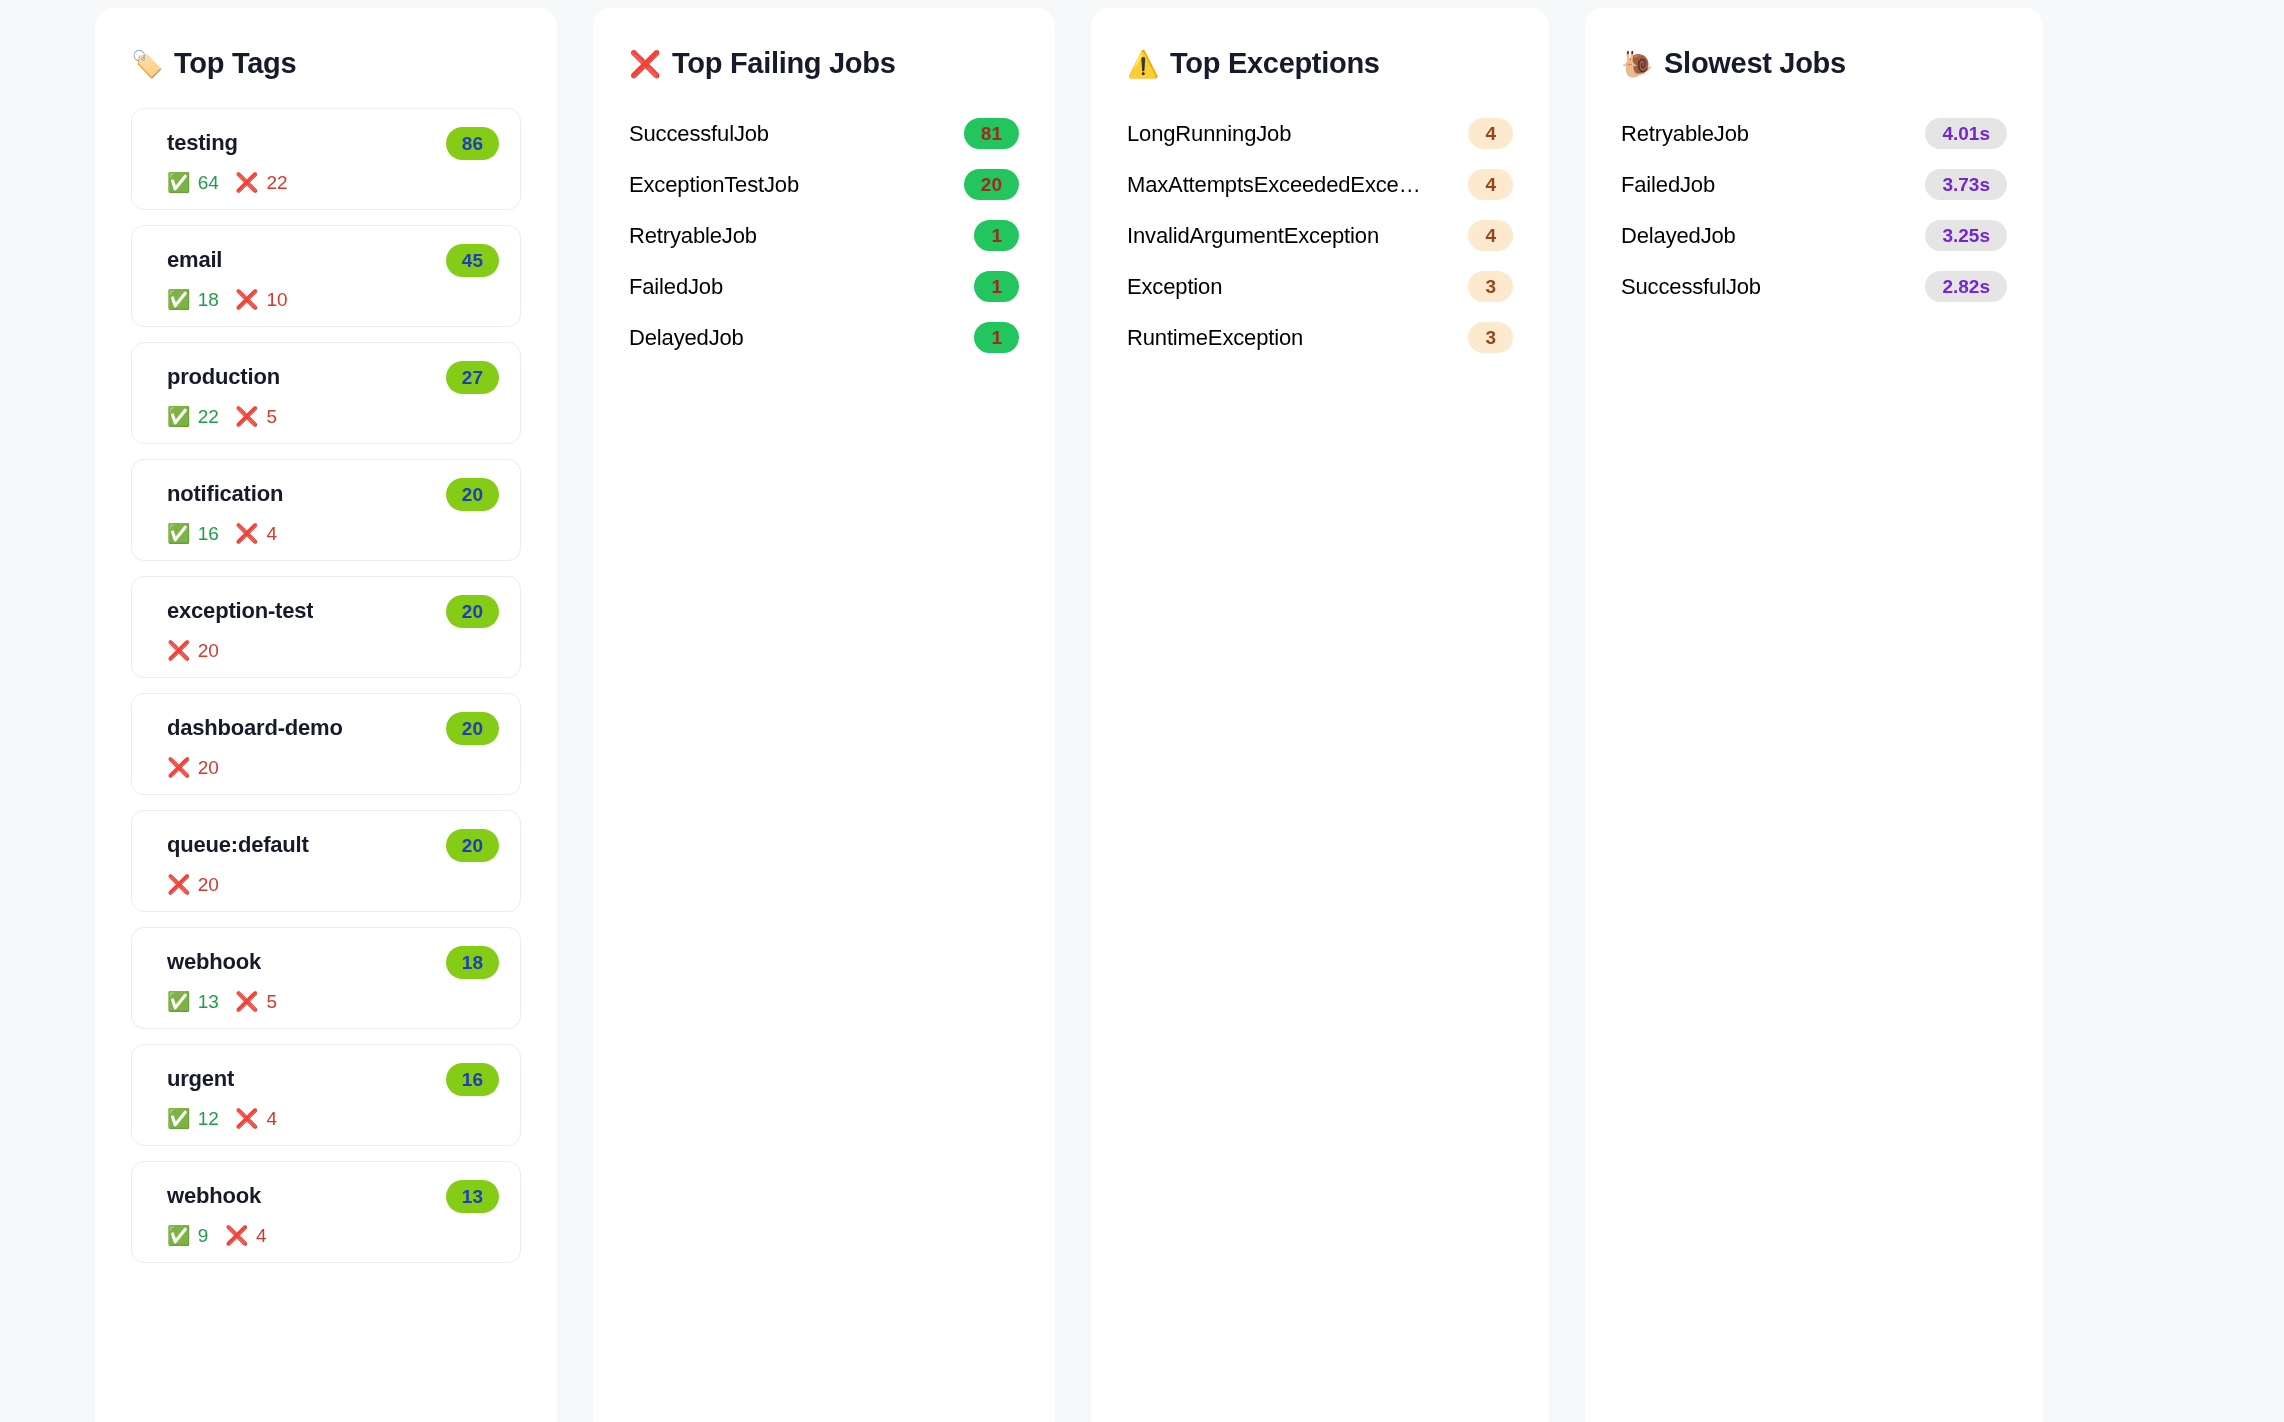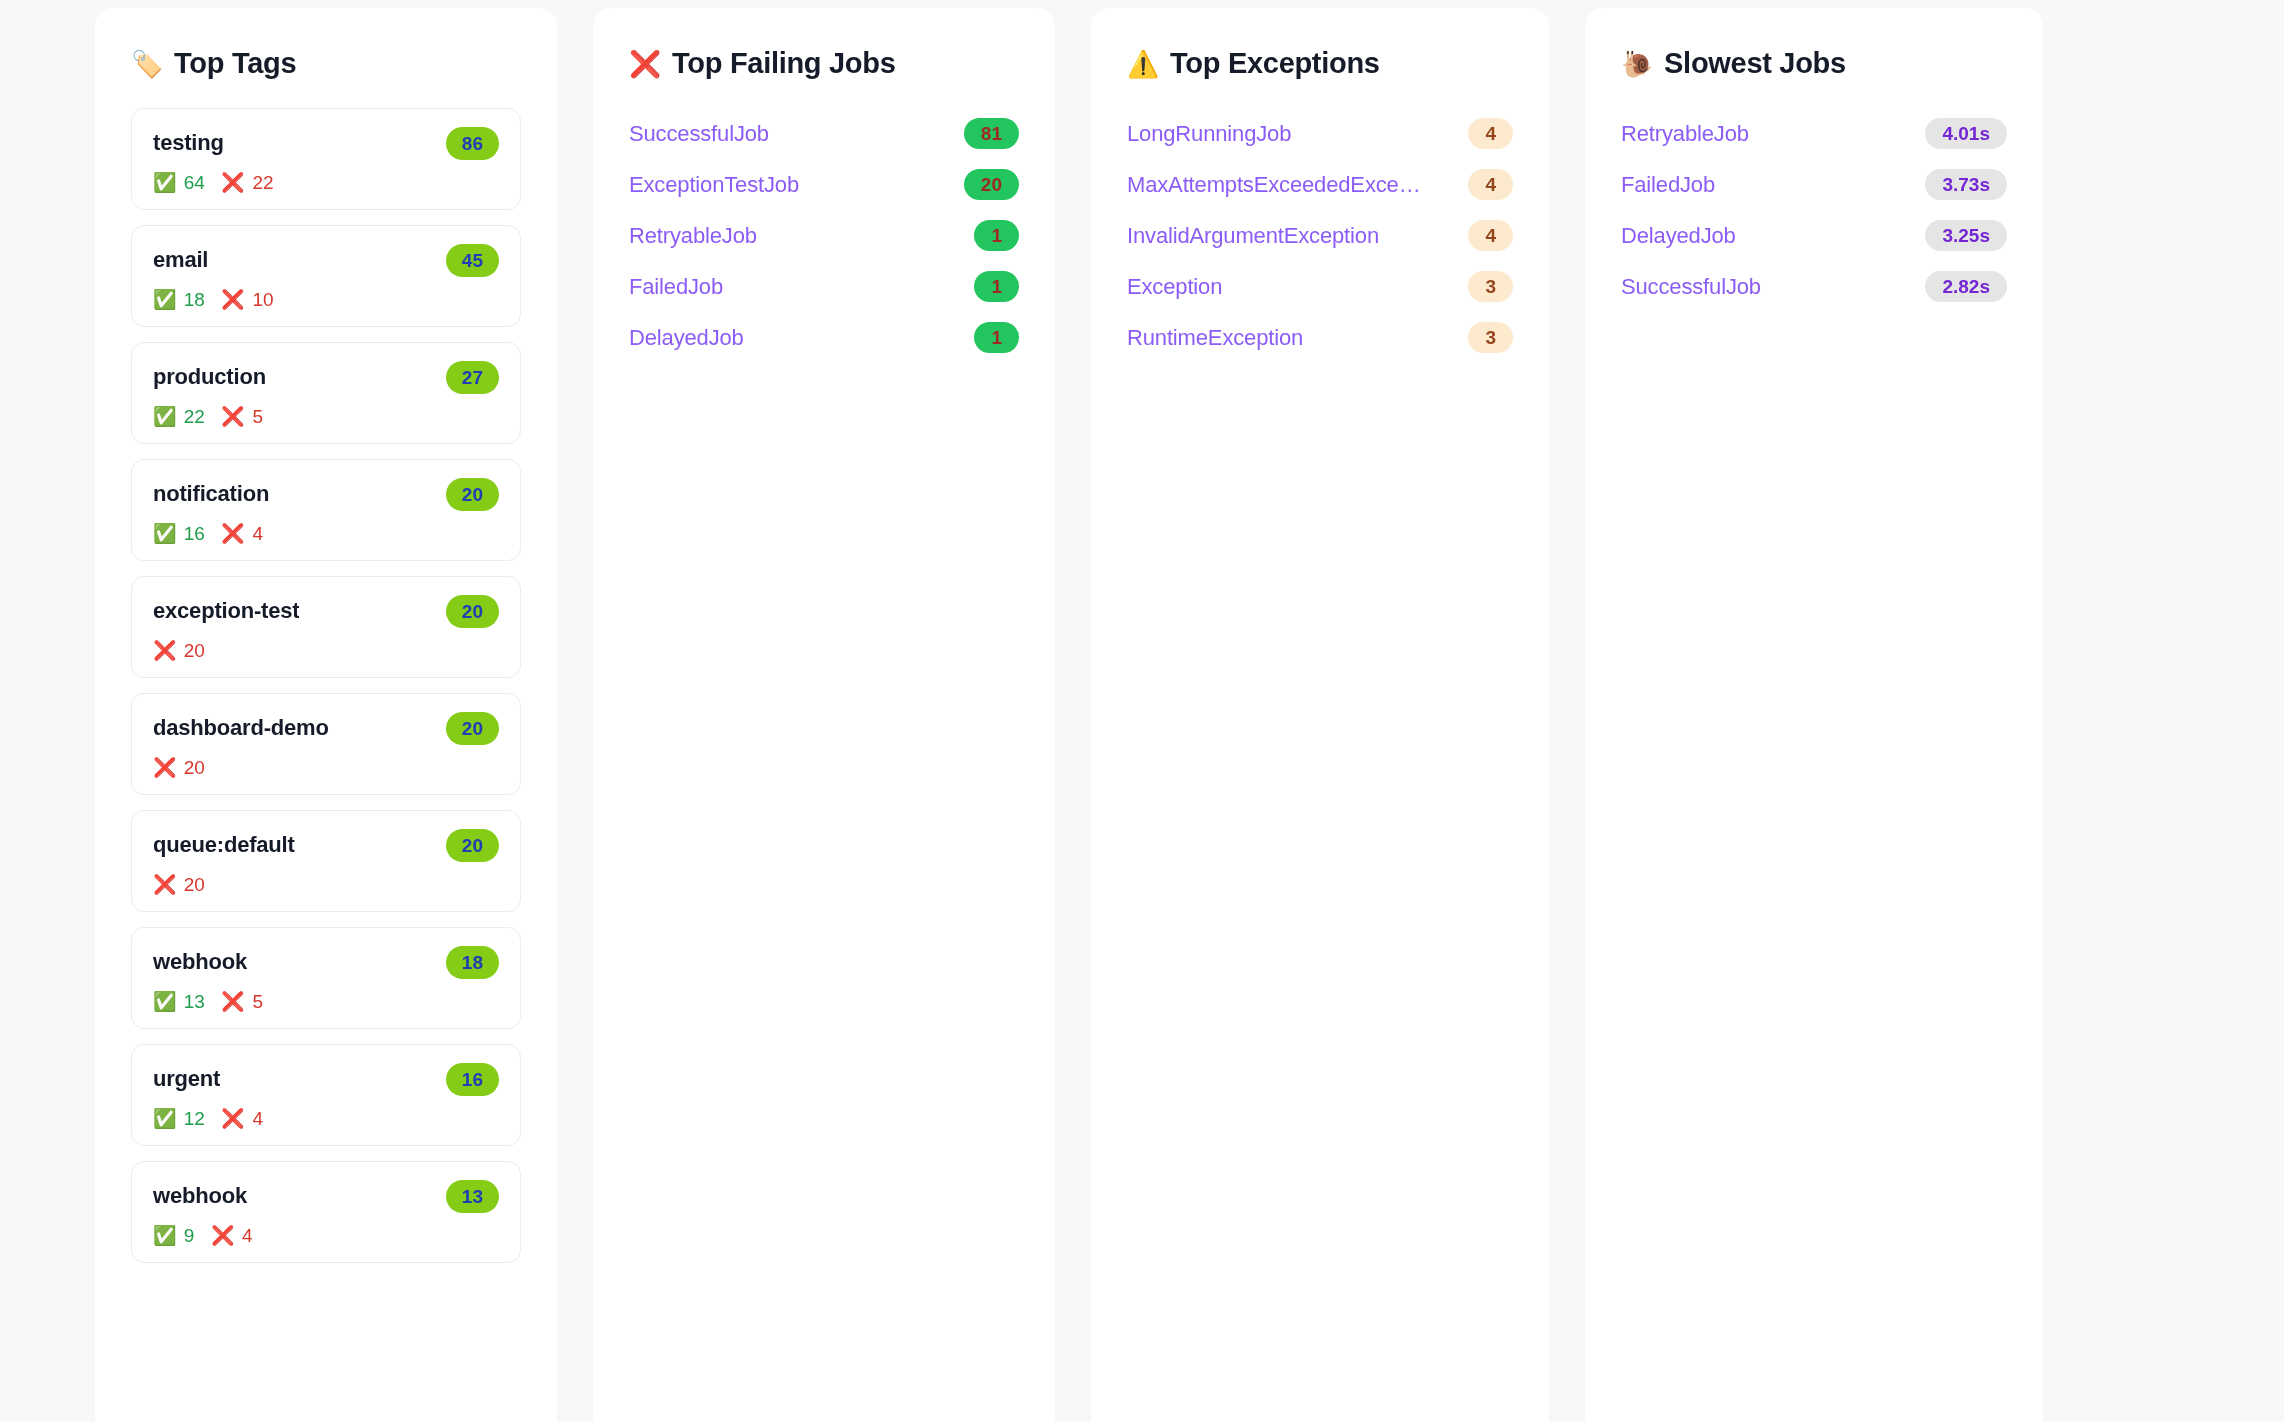--- a/index.html
+++ b/index.html
@@ -55,21 +55,21 @@
     line-height: 1;
     display: inline-block;
   }
 
   
   .tag-list { display: flex; flex-direction: column; gap: 15px; }
 
   .tag-card {
     border: 1px solid #e9ecf1;
     border-radius: 13px;
-    padding: 18px 21px 17px 21px;
+    padding: 18px 21px 17px 35px;
     box-sizing: border-box;
     background: #fff;
   }
   .tag-card-top {
     display: flex;
     align-items: center;
     justify-content: space-between;
     gap: 12px;
   }
   .tag-name {
@@ -114,21 +114,21 @@
   .simple-row {
     display: flex;
     align-items: center;
     justify-content: space-between;
     gap: 12px;
     padding: 9px 0;
     min-height: 33px;
   }
   .row-label {
     font-size: 22px;
-    color: #8b5cf6;
+    color: #000000;
     letter-spacing: -0.15px;
     line-height: 1.25;
     overflow: hidden;
     text-overflow: ellipsis;
     white-space: nowrap;
   }
   .badge {
     font-size: 19px;
     font-weight: 700;
     border-radius: 999px;

